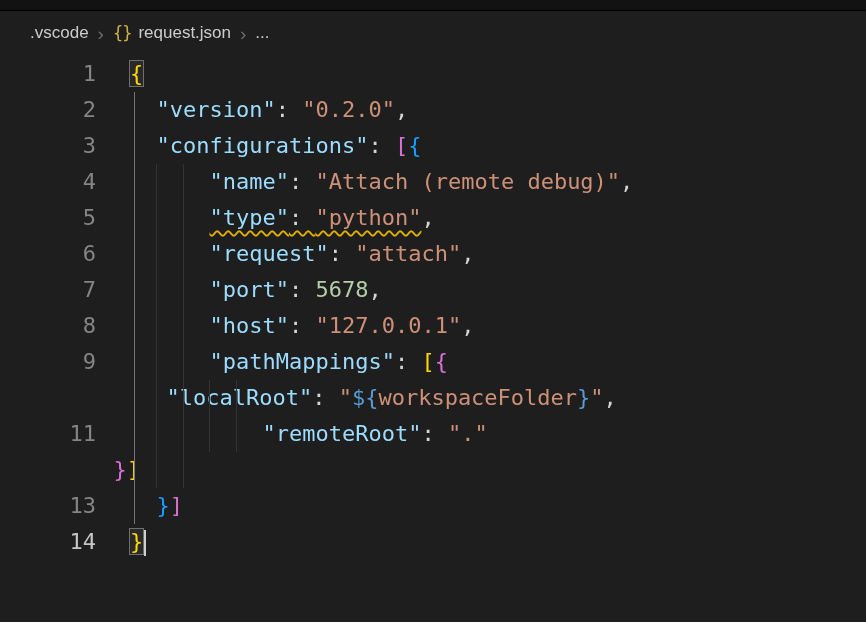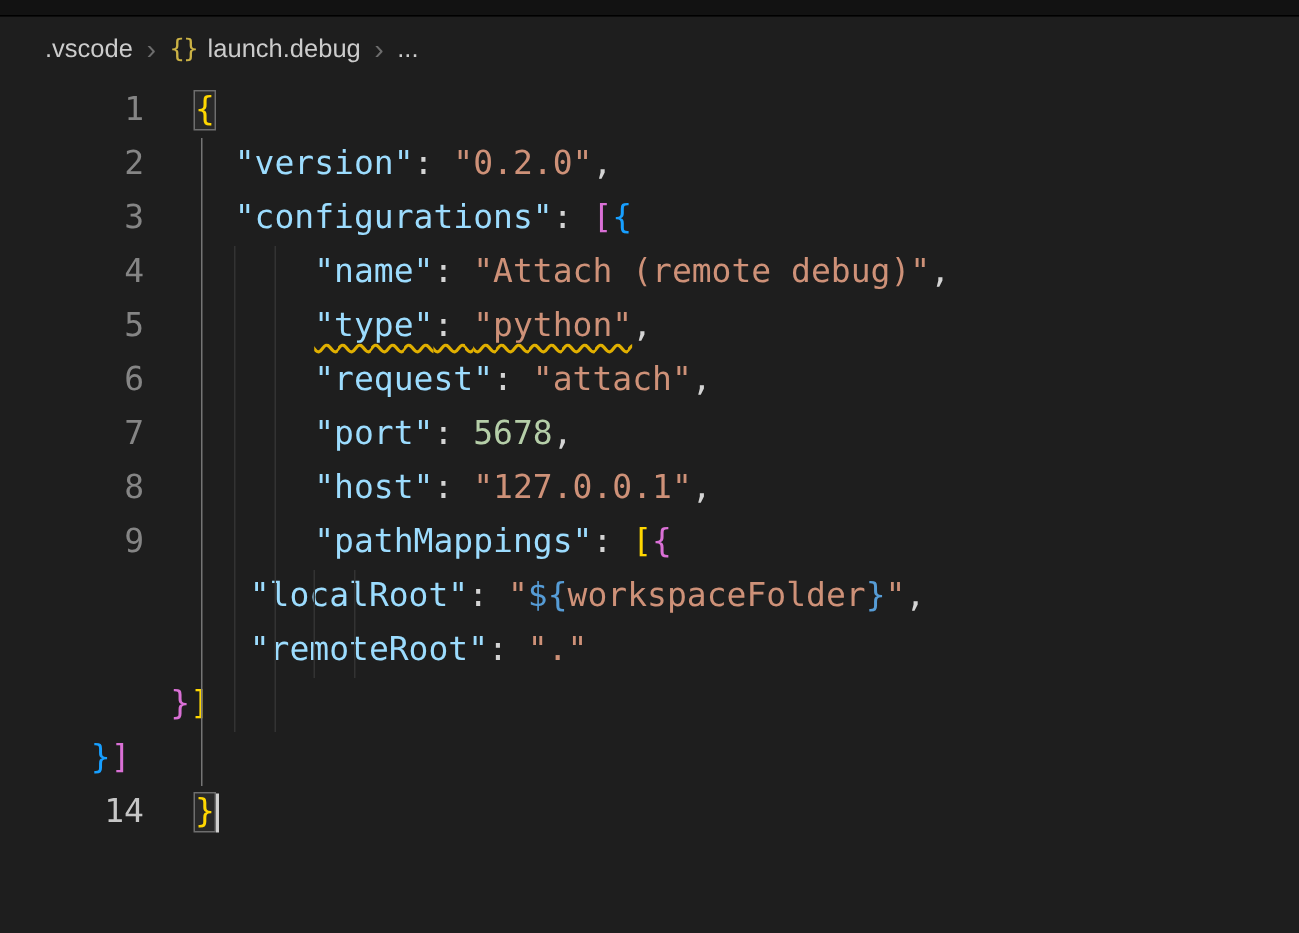--- a/index.html
+++ b/index.html
@@ -44,21 +44,21 @@
 <body>
 
 <div class="screen">
 
   <div class="tab-strip"></div>
 
   <div class="breadcrumb">
     <span class="item">.vscode</span>
     <span class="chev">›</span>
     <span class="json-icon" id="json-icon" style="color: rgb(203, 178, 69);">{}</span>
-    <span class="item">launch.debug</span>
+    <span class="item">request.json</span>
     <span class="chev">›</span>
     <span class="item">...</span>
   </div>
 
   <div class="editor">
 
     <div class="guide active-pair" style="left:134px; top:36px;  height:432px;"></div>
     <div class="guide" style="left:156px; top:108px; height:324px;"></div>
     <div class="guide" style="left:183px; top:108px; height:324px;"></div>
     <div class="guide" style="left:209px; top:324px; height:72px;"></div>
@@ -97,26 +97,28 @@
           <div class="code"><span style="color: rgb(212, 212, 212);">      </span><span style="color: rgb(156, 220, 254);">"host"</span><span style="color: rgb(212, 212, 212);">: </span><span style="color: rgb(206, 145, 120);">"127.0.0.1"</span><span style="color: rgb(212, 212, 212);">,</span></div>
         </div>
         <div class="line">
           <div class="gutter">9</div>
           <div class="code"><span style="color: rgb(212, 212, 212);">      </span><span style="color: rgb(156, 220, 254);">"pathMappings"</span><span style="color: rgb(212, 212, 212);">: </span><span style="color: rgb(255, 215, 0);">[</span><span style="color: rgb(218, 112, 214);">{</span></div>
         </div>
         <div class="line">
           <div class="code"><span style="color: rgb(212, 212, 212);">          </span><span style="color: rgb(156, 220, 254);">"localRoot"</span><span style="color: rgb(212, 212, 212);">: </span><span style="color: rgb(206, 145, 120);">"</span><span style="color: rgb(86, 156, 214);">${</span><span style="color: rgb(206, 145, 120);">workspaceFolder</span><span style="color: rgb(86, 156, 214);">}</span><span style="color: rgb(206, 145, 120);">"</span><span style="color: rgb(212, 212, 212);">,</span></div>
         </div>
         <div class="line">
+          <div class="gutter">11</div>
           <div class="code"><span style="color: rgb(212, 212, 212);">          </span><span style="color: rgb(156, 220, 254);">"remoteRoot"</span><span style="color: rgb(212, 212, 212);">: </span><span style="color: rgb(206, 145, 120);">"."</span></div>
         </div>
         <div class="line">
           <div class="code"><span style="color: rgb(212, 212, 212);">      </span><span style="color: rgb(218, 112, 214);">}</span><span style="color: rgb(255, 215, 0);">]</span></div>
         </div>
         <div class="line">
+          <div class="gutter">13</div>
           <div class="code"><span style="color: rgb(212, 212, 212);">  </span><span style="color: rgb(23, 159, 255);">}</span><span style="color: rgb(218, 112, 214);">]</span></div>
         </div>
         <div class="line active">
           <div class="gutter">14</div>
           <div class="code"><span class="match" style="color: rgb(255, 215, 0);">}</span><span class="cursor"></span></div>
         </div>
       </div>
   </div>
 
 </div>

